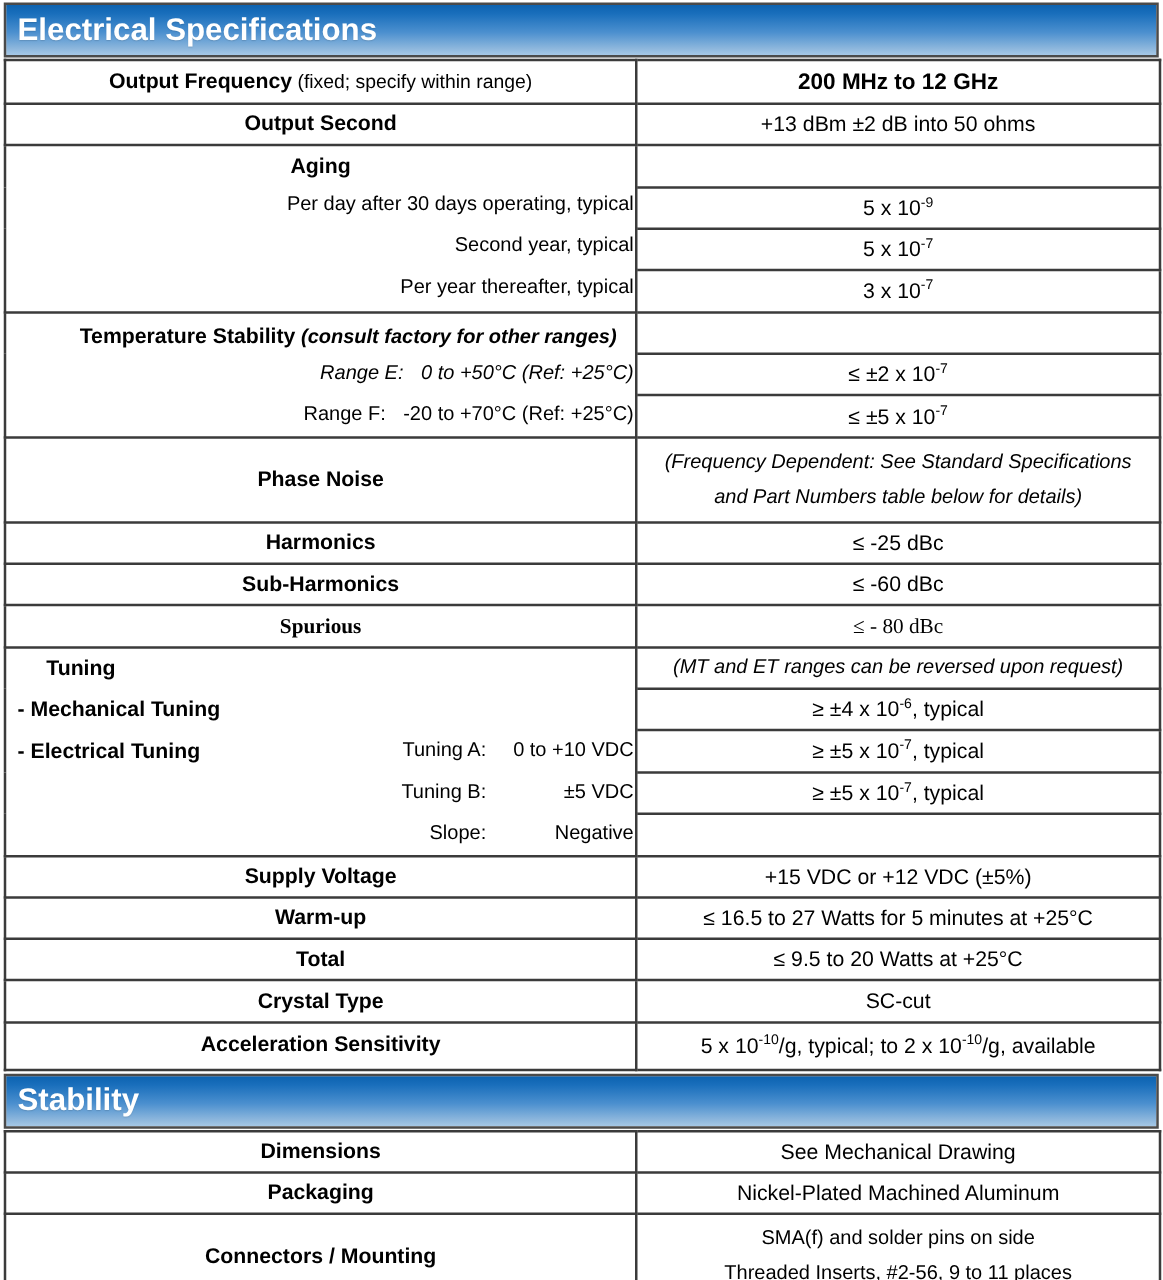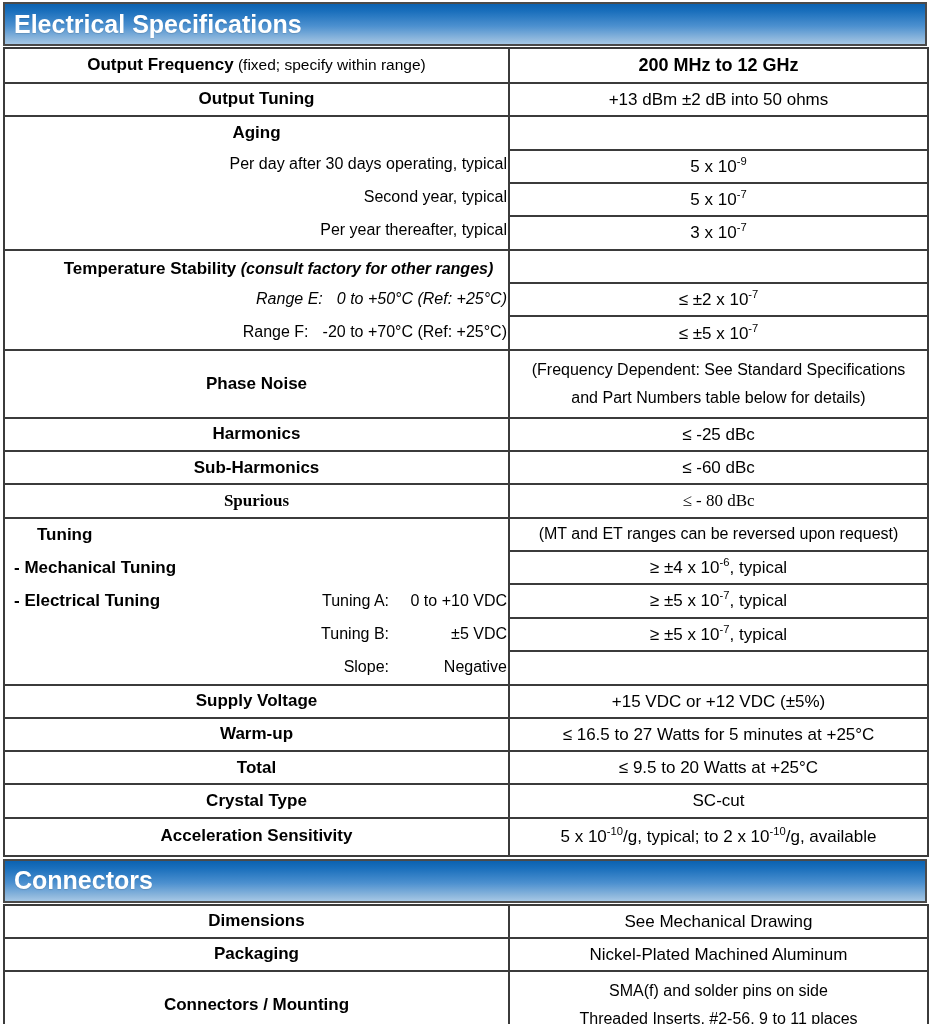--- a/index.html
+++ b/index.html
@@ -121,21 +121,21 @@
 
   
   .val {
     box-sizing: border-box;
     text-align: center;
     font-size: 17px;
     padding: 5px 6px;
     line-height: 1.25;
   }
   .val.bold { font-weight: bold; font-size: 18px; }
-  .val.ital { font-size: 16px; }
+  .val.ital { font-style: italic; font-size: 16px; }
   .val.two-line { line-height: 1.75; font-size: 16px; }
   .val sup {
     font-size: 0.66em;
     vertical-align: super;
     line-height: 0;
   }
 </style>
 </head>
 <body>
 
@@ -152,21 +152,21 @@
         <tr style="height: 32px;">
           <td>
             <div class="cell lbl">Output Frequency<span class="note-reg"> (fixed; specify within range)</span></div>
           </td>
           <td>
             <div class="val bold">200 MHz to 12 GHz</div>
           </td>
         </tr>
         <tr style="height: 33px;">
           <td>
-            <div class="cell lbl">Output Tuning</div>
+            <div class="cell lbl">Output Second</div>
           </td>
           <td>
             <div class="val">+13 dBm ±2 dB into 50 ohms</div>
           </td>
         </tr>
         <tr style="height: 34px;">
           <td rowspan="4" style="vertical-align: top;">
             <div>
               <div class="cell lbl" style="padding-top: 6px;">Aging</div>
               <div class="sub" style="height: 33px; display: flex; align-items: center; justify-content: flex-end;">Per day after 30 days operating, typical</div>
@@ -350,21 +350,21 @@
           <td>
             <div class="cell lbl">Acceleration Sensitivity</div>
           </td>
           <td>
             <div class="val">5 x 10<sup>-10</sup>/g, typical; to 2 x 10<sup>-10</sup>/g, available</div>
           </td>
         </tr>
       </tbody>
     </table>
     <div class="section-header">
-      <div class="title">Connectors</div>
+      <div class="title">Stability</div>
     </div>
     <table class="spec">
       <colgroup>
         <col class="c-left">
         <col class="c-right">
       </colgroup>
       <tbody>
         <tr style="height: 33px;">
           <td>
             <div class="cell lbl">Dimensions</div>

